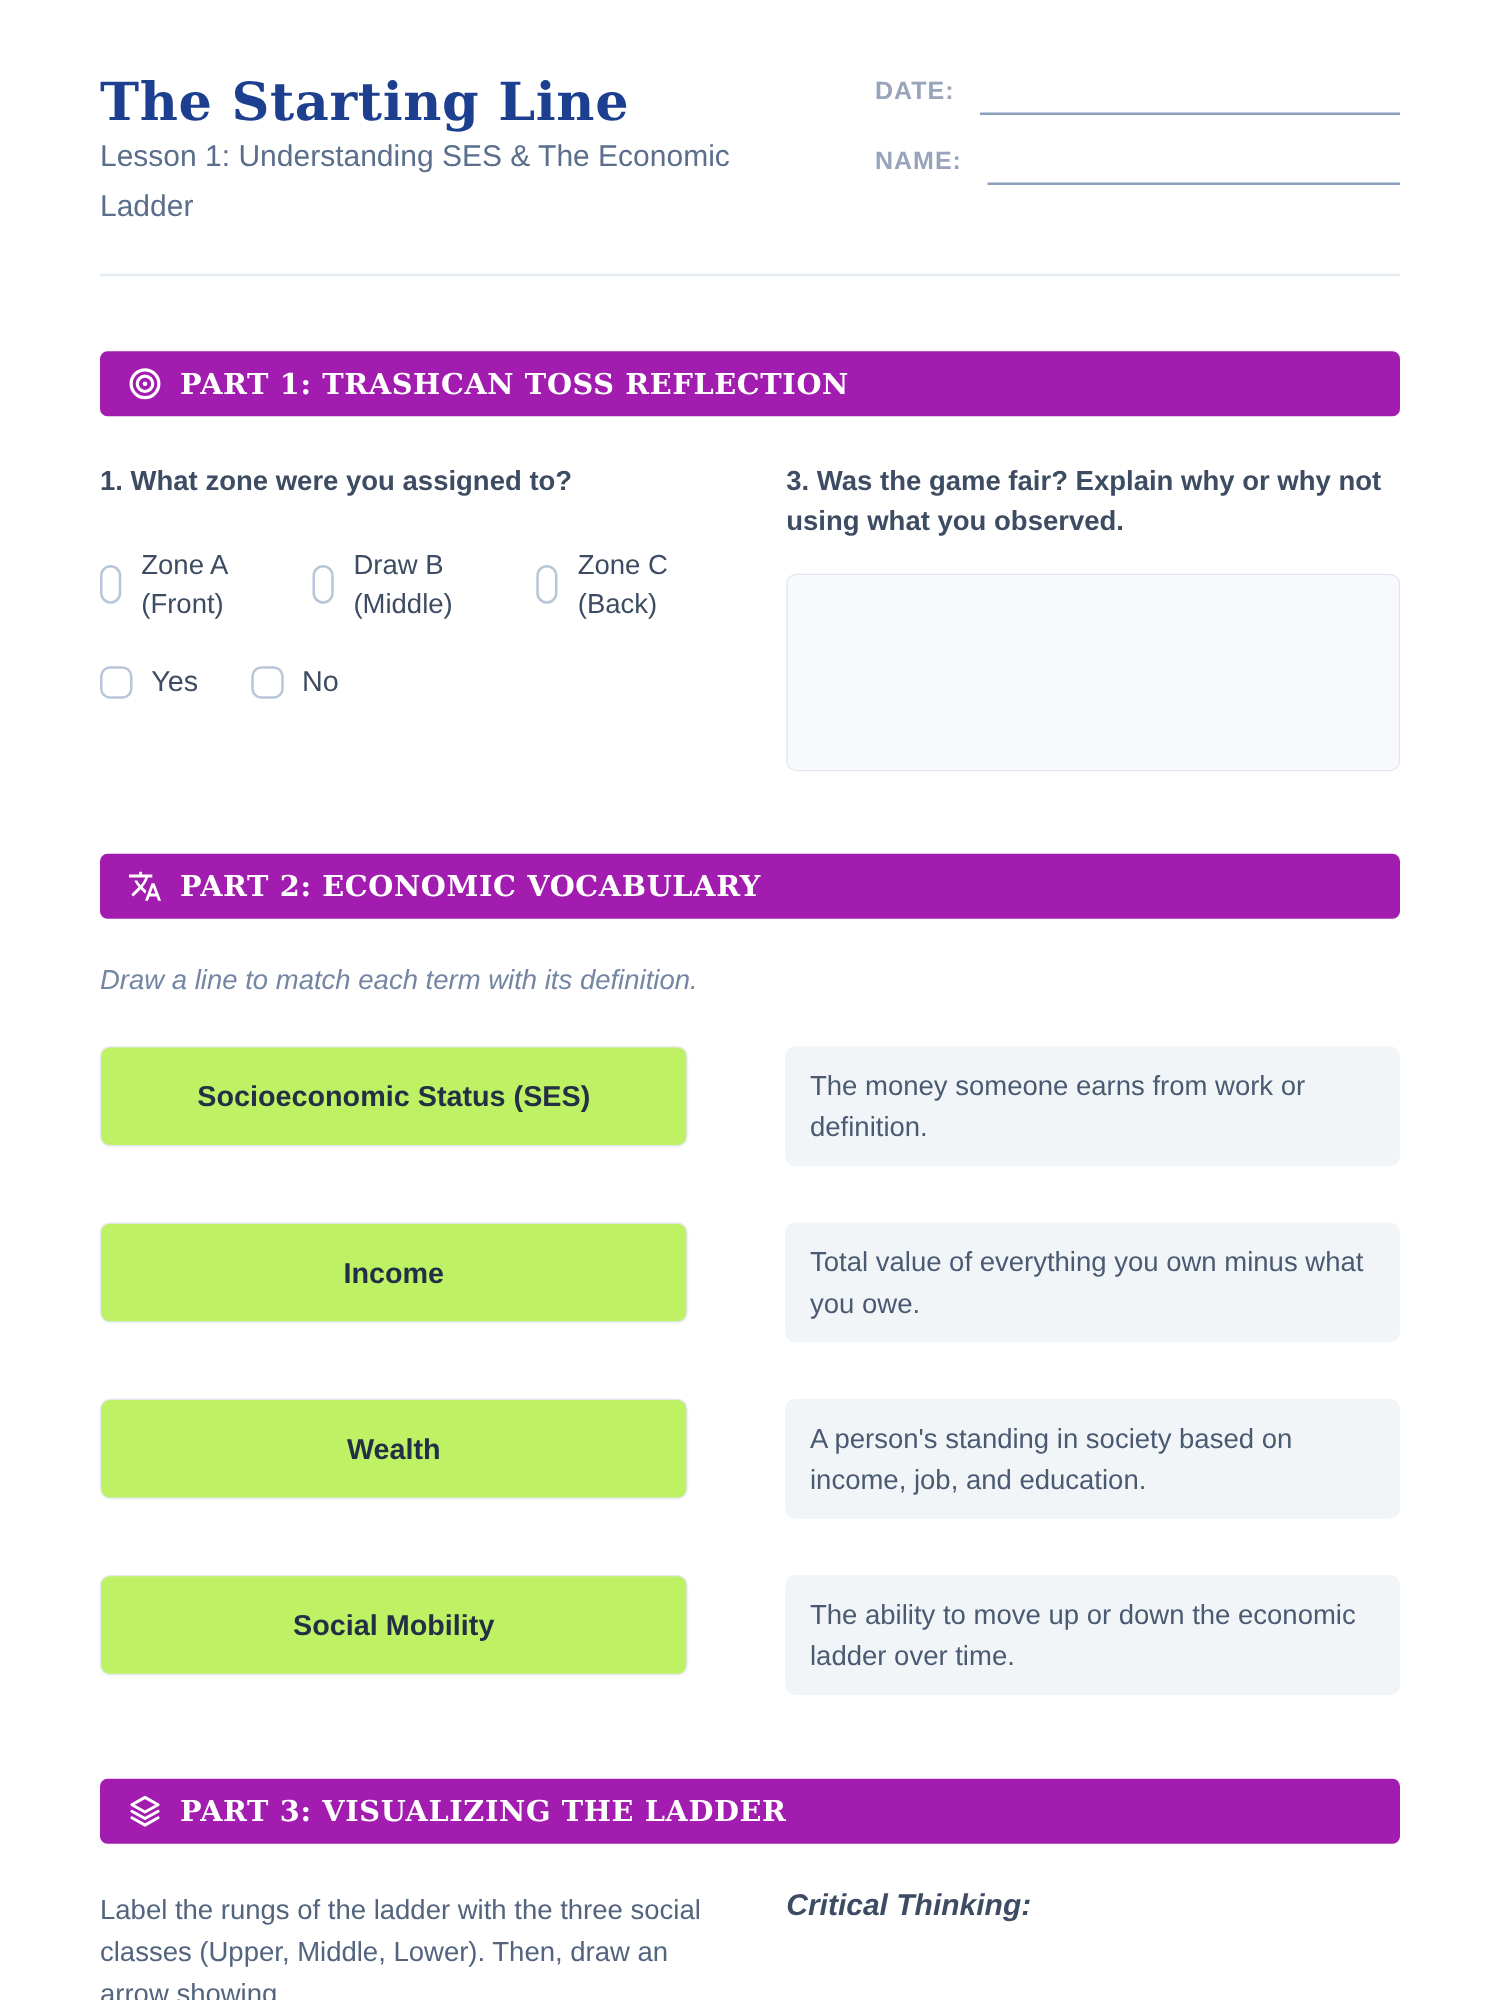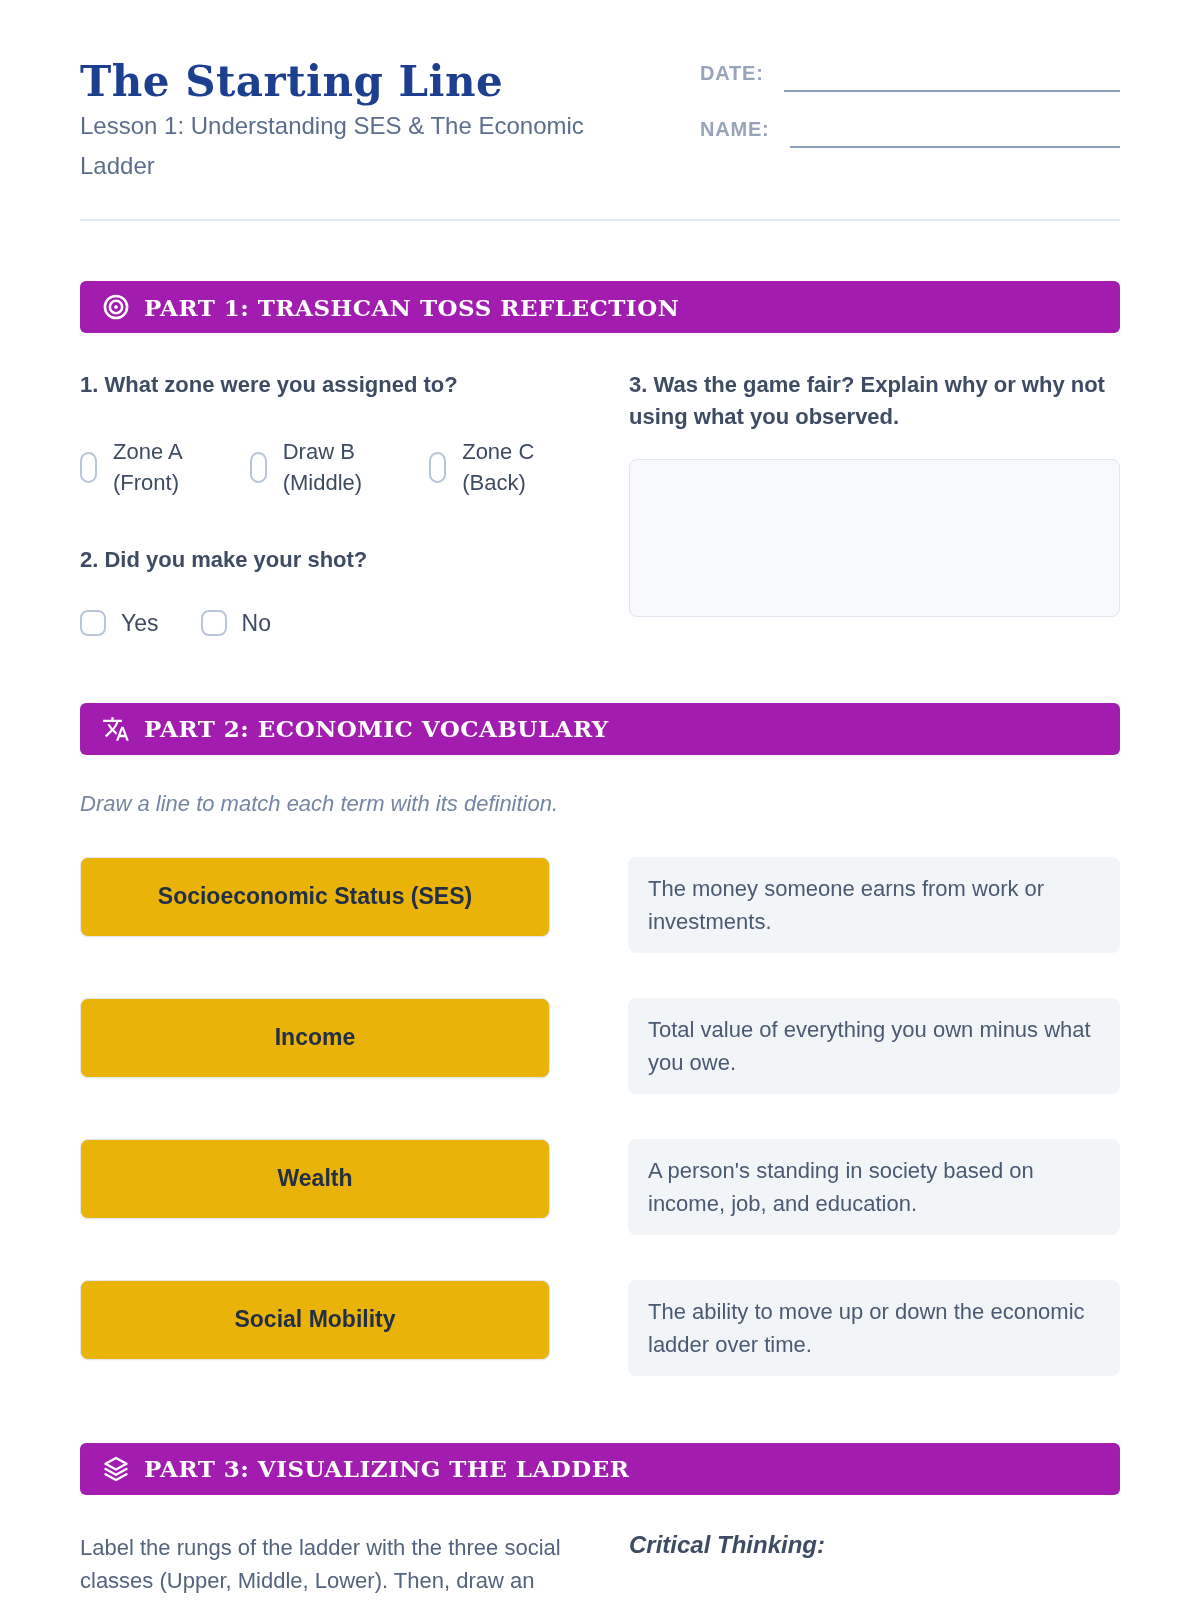--- a/index.html
+++ b/index.html
@@ -126,21 +126,21 @@
   .match-grid {
     margin-top: 40px;
     display: grid;
     grid-template-columns: 470px 1fr;
     column-gap: 78px;
     row-gap: 45px;
     align-items: start;
   }
   .term-card {
     height: 80px;
-    background: #eab308;
+    background: #bef264;
     border: 1px solid #e2e8f0;
     border-radius: 8px;
     display: flex;
     align-items: center;
     justify-content: center;
     font-size: 23px;
     font-weight: 700;
     color: #222f44;
     box-shadow: 0 1px 2px rgba(30,50,90,0.04);
   }
@@ -209,21 +209,20 @@
         </div>
         <div class="zone-option">
           <span class="checkbox-tall"></span>
           <span class="zone-label"><span>Draw B</span><br><span>(Middle)</span></span>
         </div>
         <div class="zone-option">
           <span class="checkbox-tall"></span>
           <span class="zone-label"><span>Zone C</span><br><span>(Back)</span></span>
         </div>
       </div>
-      <div class="question q2">2. Did you make your shot?</div>
       <div class="yesno-row">
         <div class="yesno-option">
           <span class="checkbox-square"></span>
           <span class="yesno-label">Yes</span>
         </div>
         <div class="yesno-option">
           <span class="checkbox-square"></span>
           <span class="yesno-label">No</span>
         </div>
       </div>
@@ -238,21 +237,21 @@
     <svg class="banner-icon" viewBox="0 0 24 24" fill="#ffffff">
       <path d="M12.87 15.07l-2.54-2.51.03-.03c1.74-1.94 2.98-4.17 3.71-6.53H17V4h-7V2H8v2H1v1.99h11.17C11.5 7.92 10.44 9.75 9 11.35 8.07 10.32 7.3 9.19 6.69 8h-2c.73 1.63 1.73 3.17 2.98 4.56l-5.09 5.02L4 19l5-5 3.11 3.11.76-2.04zM18.5 10h-2L12 22h2l1.12-3h4.75L21 22h2l-4.5-12zm-2.62 7l1.62-4.33L19.12 17h-3.24z"></path>
     </svg>
     <span class="banner-title">PART 2: ECONOMIC VOCABULARY</span>
   </div>
 
   <div class="instruction">Draw a line to match each term with its definition.</div>
 
   <div class="match-grid">
     <div class="term-card">Socioeconomic Status (SES)</div>
-    <div class="def-card">The money someone earns from work or investments.</div>
+    <div class="def-card">The money someone earns from work or definition.</div>
 
     <div class="term-card">Income</div>
     <div class="def-card">Total value of everything you own minus what you owe.</div>
 
     <div class="term-card">Wealth</div>
     <div class="def-card">A person's standing in society based on income, job, and education.</div>
 
     <div class="term-card">Social Mobility</div>
     <div class="def-card">The ability to move up or down the economic ladder over time.</div>
   </div>

